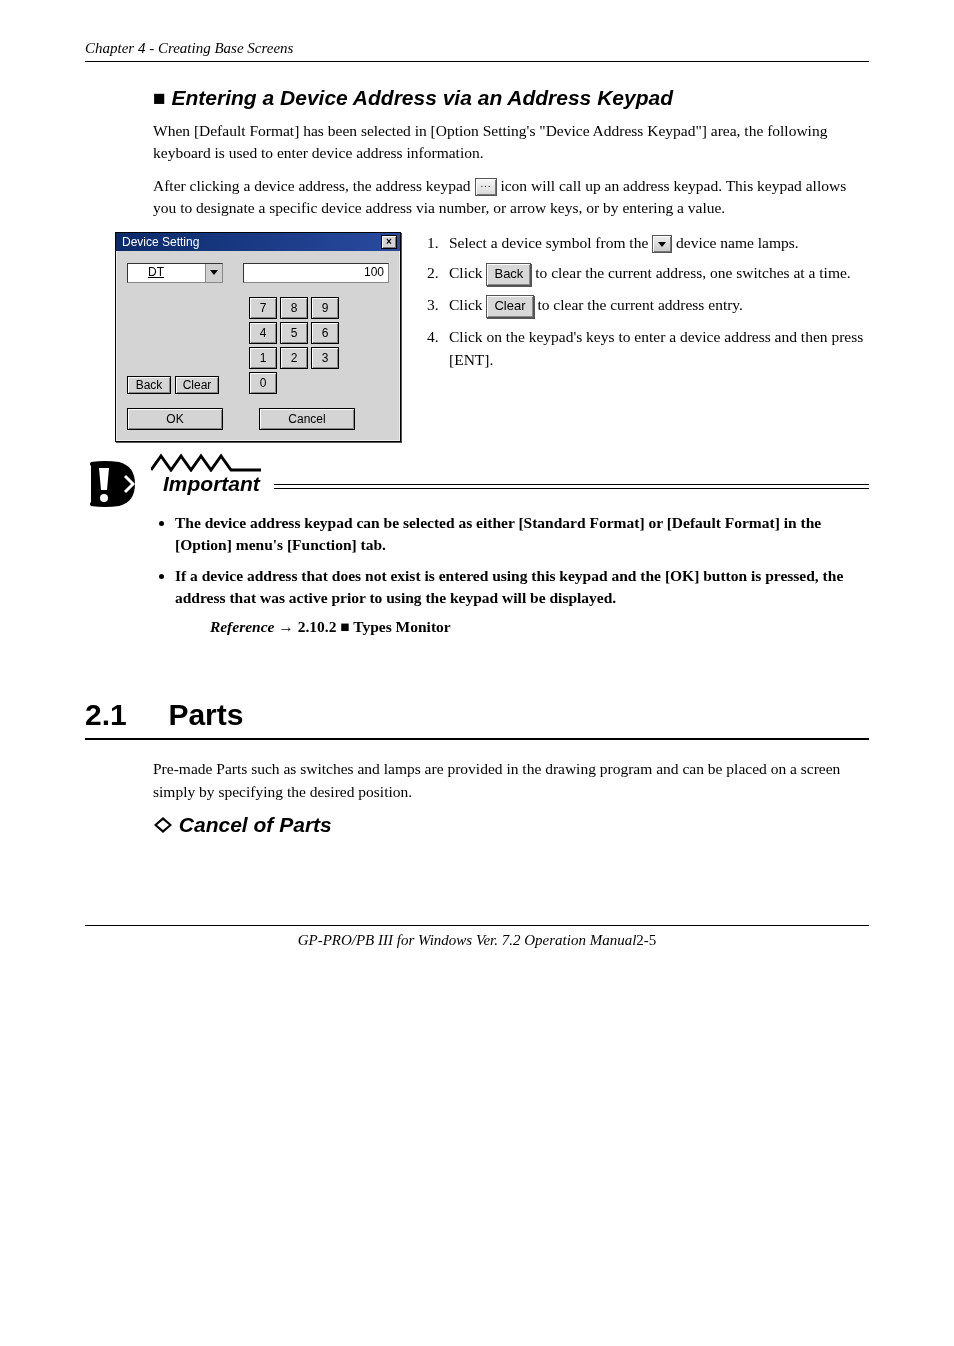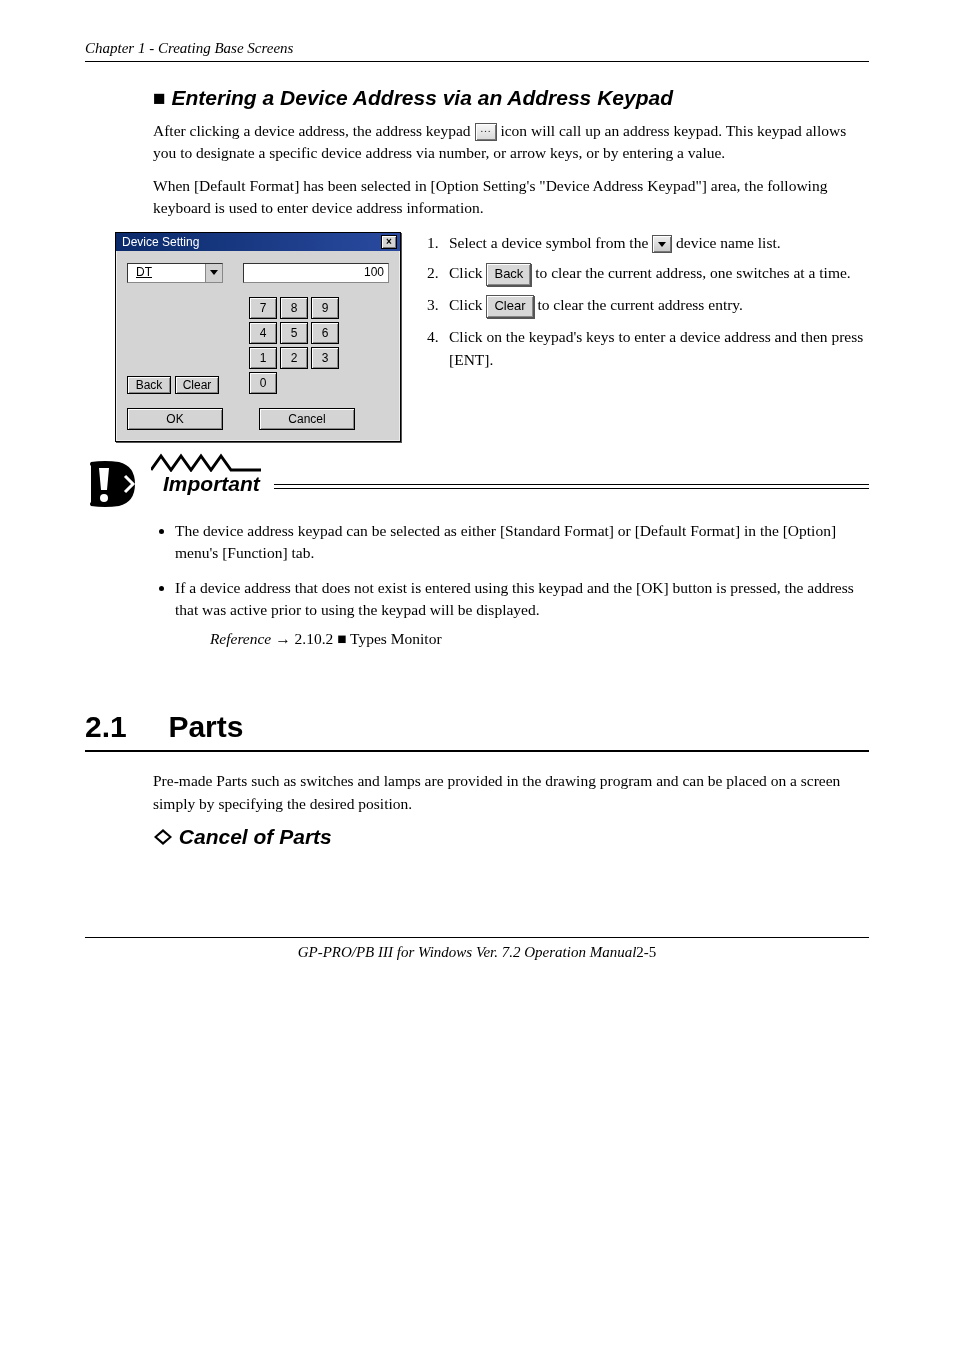--- a/index.html
+++ b/index.html
@@ -148,21 +148,21 @@
   }
   .combo {
     display: flex;
     width: 96px;
     height: 20px;
     background: #fff;
     border: 1.5px inset #888;
   }
   .combo .combo-text {
     flex: 1;
-    padding: 1px 8px;
+    padding: 1px 20px;
     font-size: 12px;
     text-decoration: underline;
   }
   .combo .combo-arrow {
     width: 17px;
     background: #d0d0d0;
     border-left: 1px solid #888;
     position: relative;
   }
   .combo .combo-arrow::after {
@@ -252,22 +252,23 @@
     height: 5px;
     margin-left: 10px;
     margin-top: 6px;
   }
   .bullets {
     margin: 4px 0 0 72px;
     padding: 0;
   }
   .bullets li {
     list-style: disc;
-    margin: 12px 0 8px 18px;
+    margin: 4px 0 8px 18px;
     line-height: 1.45;
+    font-weight: bold;
   }
 
   
   .big-heading {
     font-family: Arial, Helvetica, sans-serif;
     font-weight: bold;
     font-size: 30px;
     margin: 60px 0 6px 0;
   }
   .thick-rule {
@@ -302,32 +303,32 @@
   .refsymbol {
     font-style: italic;
     font-family: "Times New Roman", serif;
   }
 </style>
 </head>
 <body>
 
 <div class="page">
 
-  <div class="chapter-header">Chapter 1 - Creating Base Screens</div>
+  <div class="chapter-header">Chapter 4 - Creating Base Screens</div>
   <hr class="header-rule">
 
   <div class="section-heading">■ Entering a Device Address via an Address Keypad</div>
+
+  <p class="body-text">When [Default Format] has been selected in [Option Setting's "Device Address Keypad"] area, the following keyboard is used to enter device address information.</p>
 
   <p class="body-text">
     <span>After clicking a device address, the address keypad </span>
     <span class="ellipsis-btn"></span>
     <span> icon will call up an address keypad. This keypad allows you to designate a specific device address via number, or arrow keys, or by entering a value.</span>
   </p>
-
-  <p class="body-text">When [Default Format] has been selected in [Option Setting's "Device Address Keypad"] area, the following keyboard is used to enter device address information.</p>
 
   <div class="side-area">
 
     <div class="dialog">
       <div class="titlebar">
         <span>Device Setting</span>
         <span class="closebtn">×</span>
       </div>
       <div class="dialog-body">
         <div class="row1">
@@ -363,21 +364,21 @@
         </div>
       </div>
     </div>
 
     <div class="instructions">
       <div class="step">
         <div class="num">1.</div>
         <div class="txt">
           <span>Select a device symbol from the </span>
           <span class="dropdown-icon-sm"></span>
-          <span> device name list.</span>
+          <span> device name lamps.</span>
         </div>
       </div>
       <div class="step">
         <div class="num">2.</div>
         <div class="txt">
           <span>Click </span>
           <span class="inline-winbtn">Back</span>
           <span> to clear the current address, one switches at a time.</span>
         </div>
       </div>

